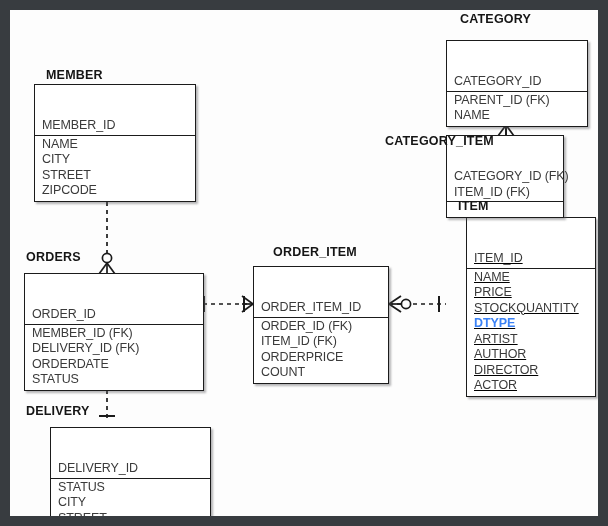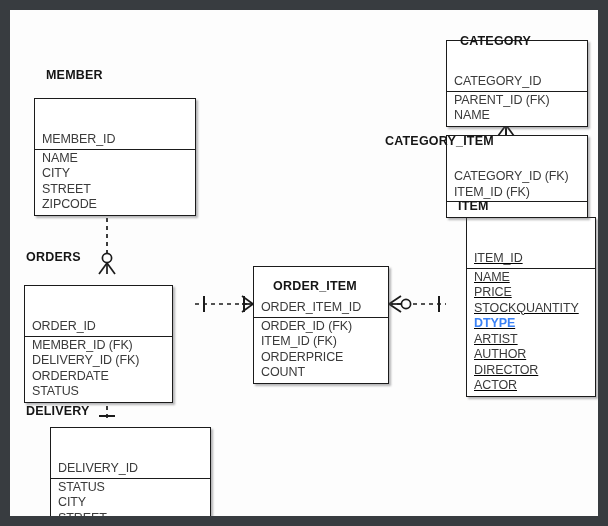--- a/index.html
+++ b/index.html
@@ -146,38 +146,38 @@
             <circle cx="496" cy="191" r="4.6" fill="#ffffff" stroke-width="1.7"></circle>
             <line x1="488" y1="203" x2="504" y2="203" stroke-width="2"></line>
           </g>
 
         </g>
       </svg>
 
       <div class="etitle" style="left:36px; top:58px;">MEMBER</div>
       <div class="etitle" style="left:16px; top:240px;">ORDERS</div>
       <div class="etitle" style="left:16px; top:394px;">DELIVERY</div>
-      <div class="etitle" style="left:263px; top:235px;margin-top:34px;">ORDER_ITEM</div>
+      <div class="etitle" style="left:263px; top:235px;">ORDER_ITEM</div>
       <div class="etitle" style="left:448px; top:189px;">ITEM</div>
-      <div class="etitle" style="left:450px; top:24px;">CATEGORY</div>
+      <div class="etitle" style="left:450px; top:2px;">CATEGORY</div>
       <div class="etitle" style="left:375px; top:100px;margin-top:24px;">CATEGORY_ITEM</div>
 
-      <div class="entity" style="left:24px; top:88px; width:162px;">
+      <div class="entity" style="left:24px; top:74px; width:162px;">
         <div class="keys">
           <div class="fieldrow">MEMBER_ID</div>
         </div>
         <div class="attrs">
           <div class="fieldrow">NAME</div>
           <div class="fieldrow">CITY</div>
           <div class="fieldrow">STREET</div>
           <div class="fieldrow">ZIPCODE</div>
         </div>
       </div>
 
-      <div class="entity" style="left:14px; top:275px; width:149px;">
+      <div class="entity" style="left:14px; top:263px; width:180px;">
         <div class="keys">
           <div class="fieldrow">ORDER_ID</div>
         </div>
         <div class="attrs">
           <div class="fieldrow">MEMBER_ID (FK)</div>
           <div class="fieldrow">DELIVERY_ID (FK)</div>
           <div class="fieldrow">ORDERDATE</div>
           <div class="fieldrow">STATUS</div>
         </div>
       </div>
@@ -225,21 +225,21 @@
       <div class="entity" style="left:436px; top:30px; width:142px;">
         <div class="keys">
           <div class="fieldrow">CATEGORY_ID</div>
         </div>
         <div class="attrs">
           <div class="fieldrow">PARENT_ID (FK)</div>
           <div class="fieldrow">NAME</div>
         </div>
       </div>
 
-      <div class="entity" style="left:436px; top:125px; width:142px;">
+      <div class="entity" style="left:436px; top:125px; width:118px;">
         <div class="keys">
           <div class="fieldrow">CATEGORY_ID (FK)</div>
           <div class="fieldrow">ITEM_ID (FK)</div>
         </div>
         <div class="attrs empty"></div>
       </div>
 
     </div>
   </div>
 </div>

